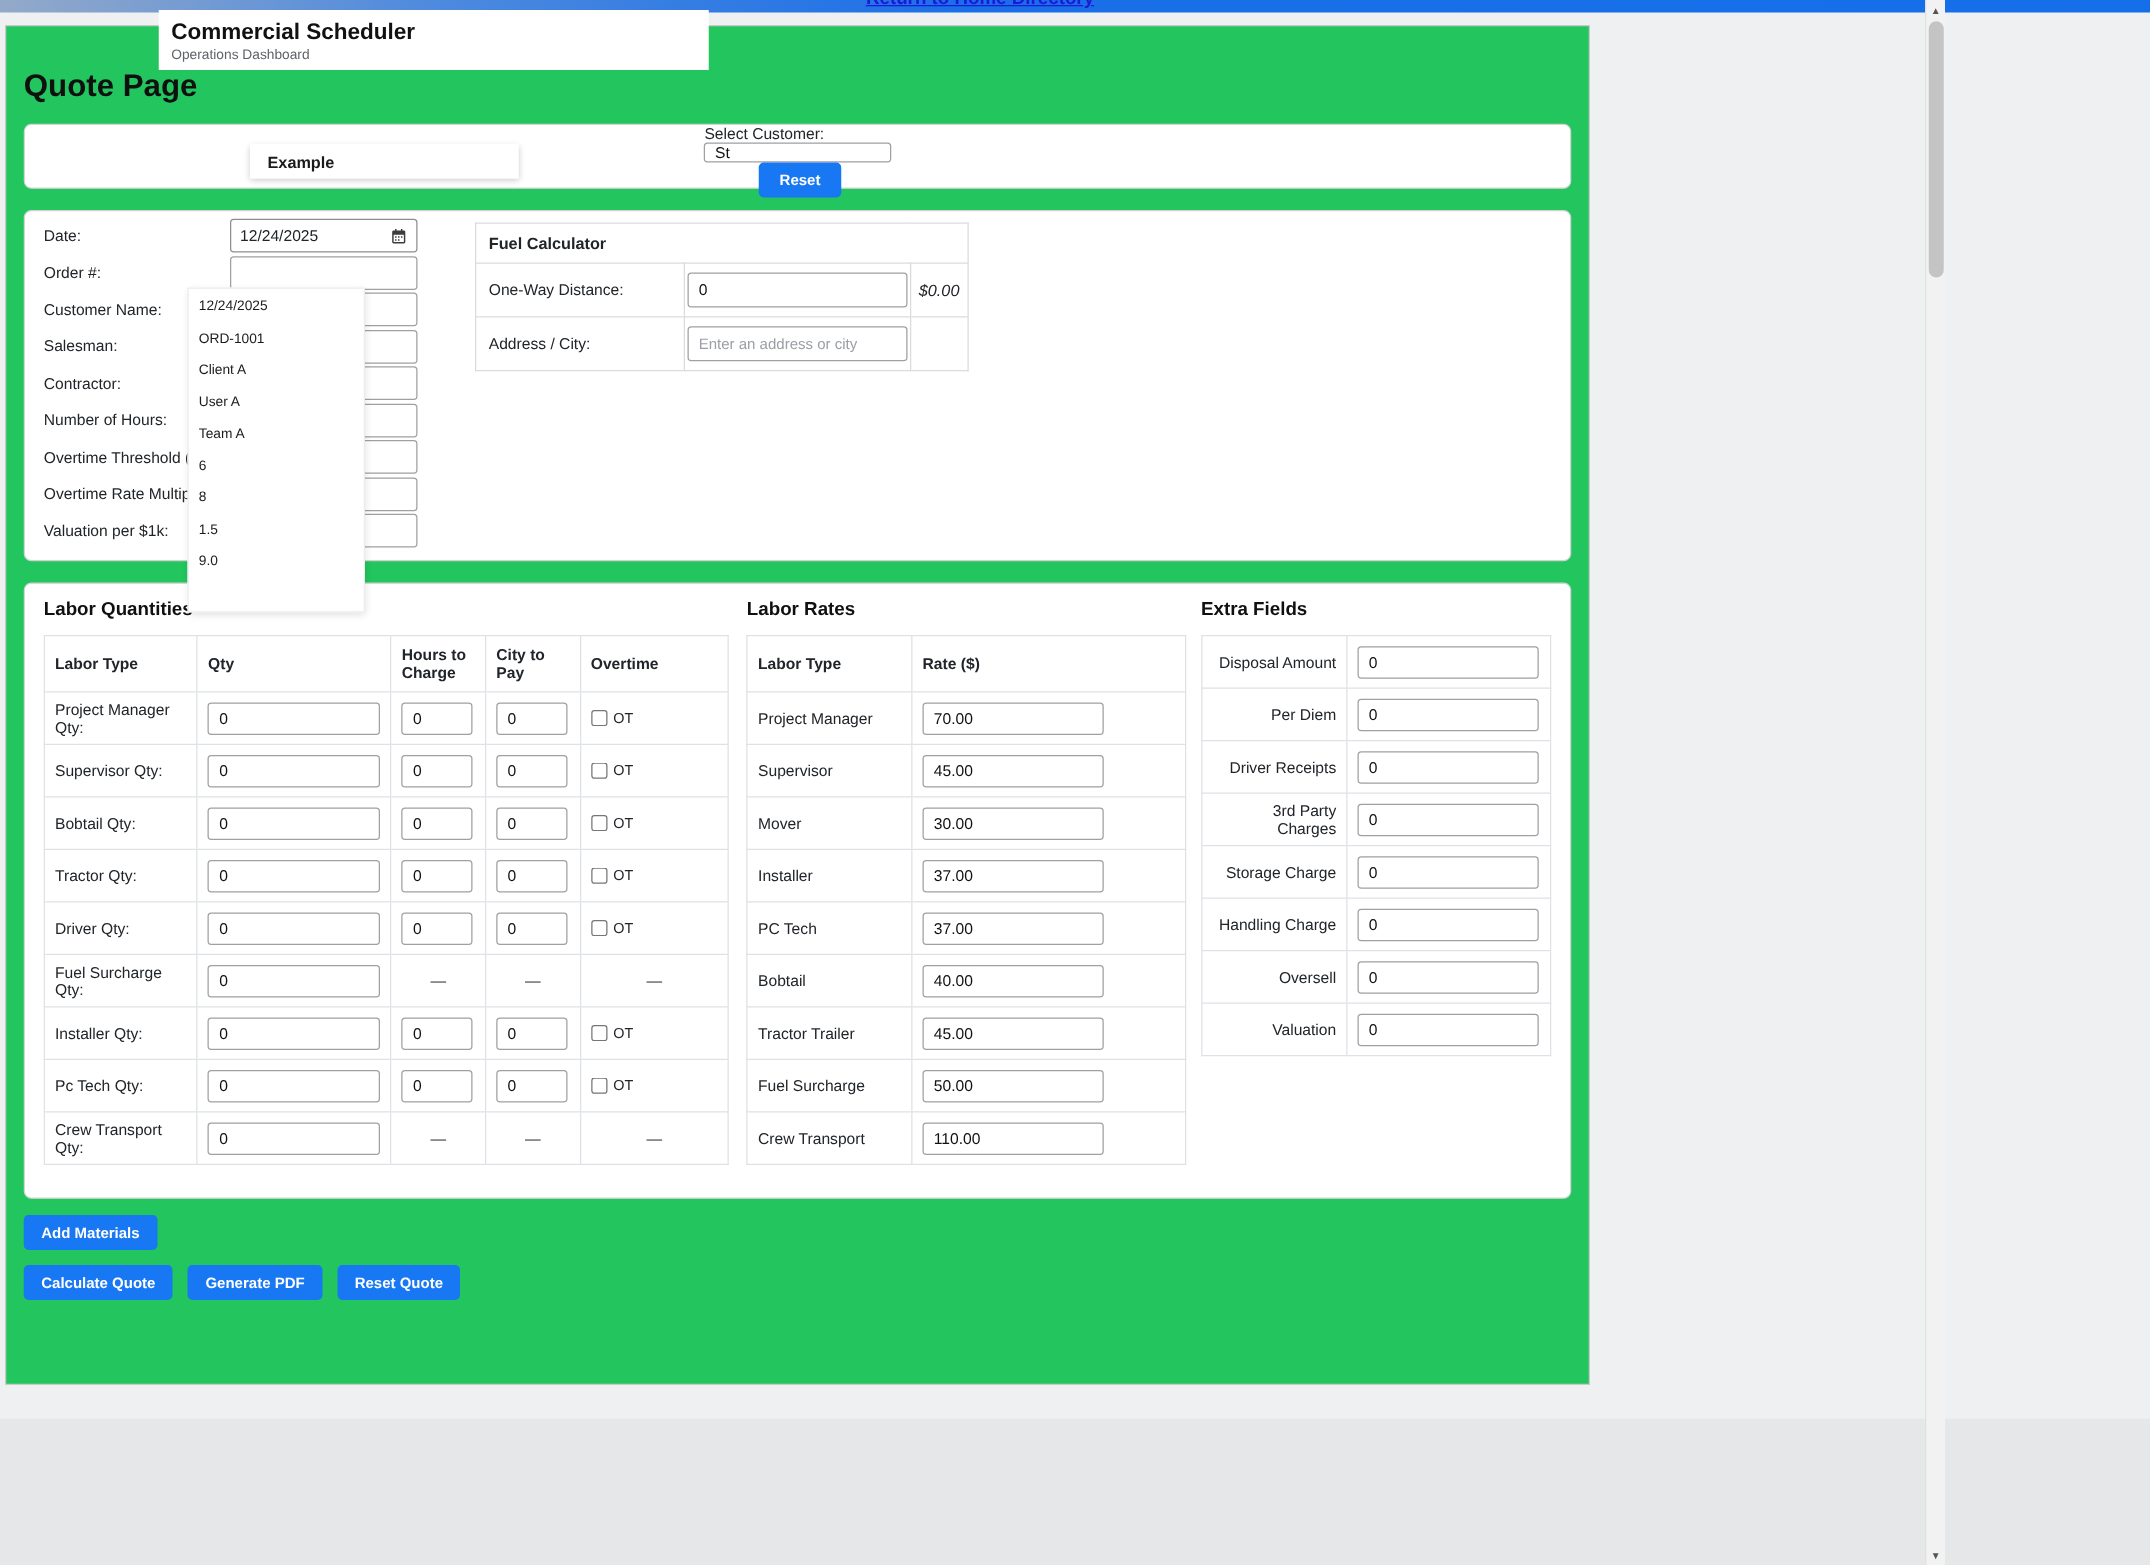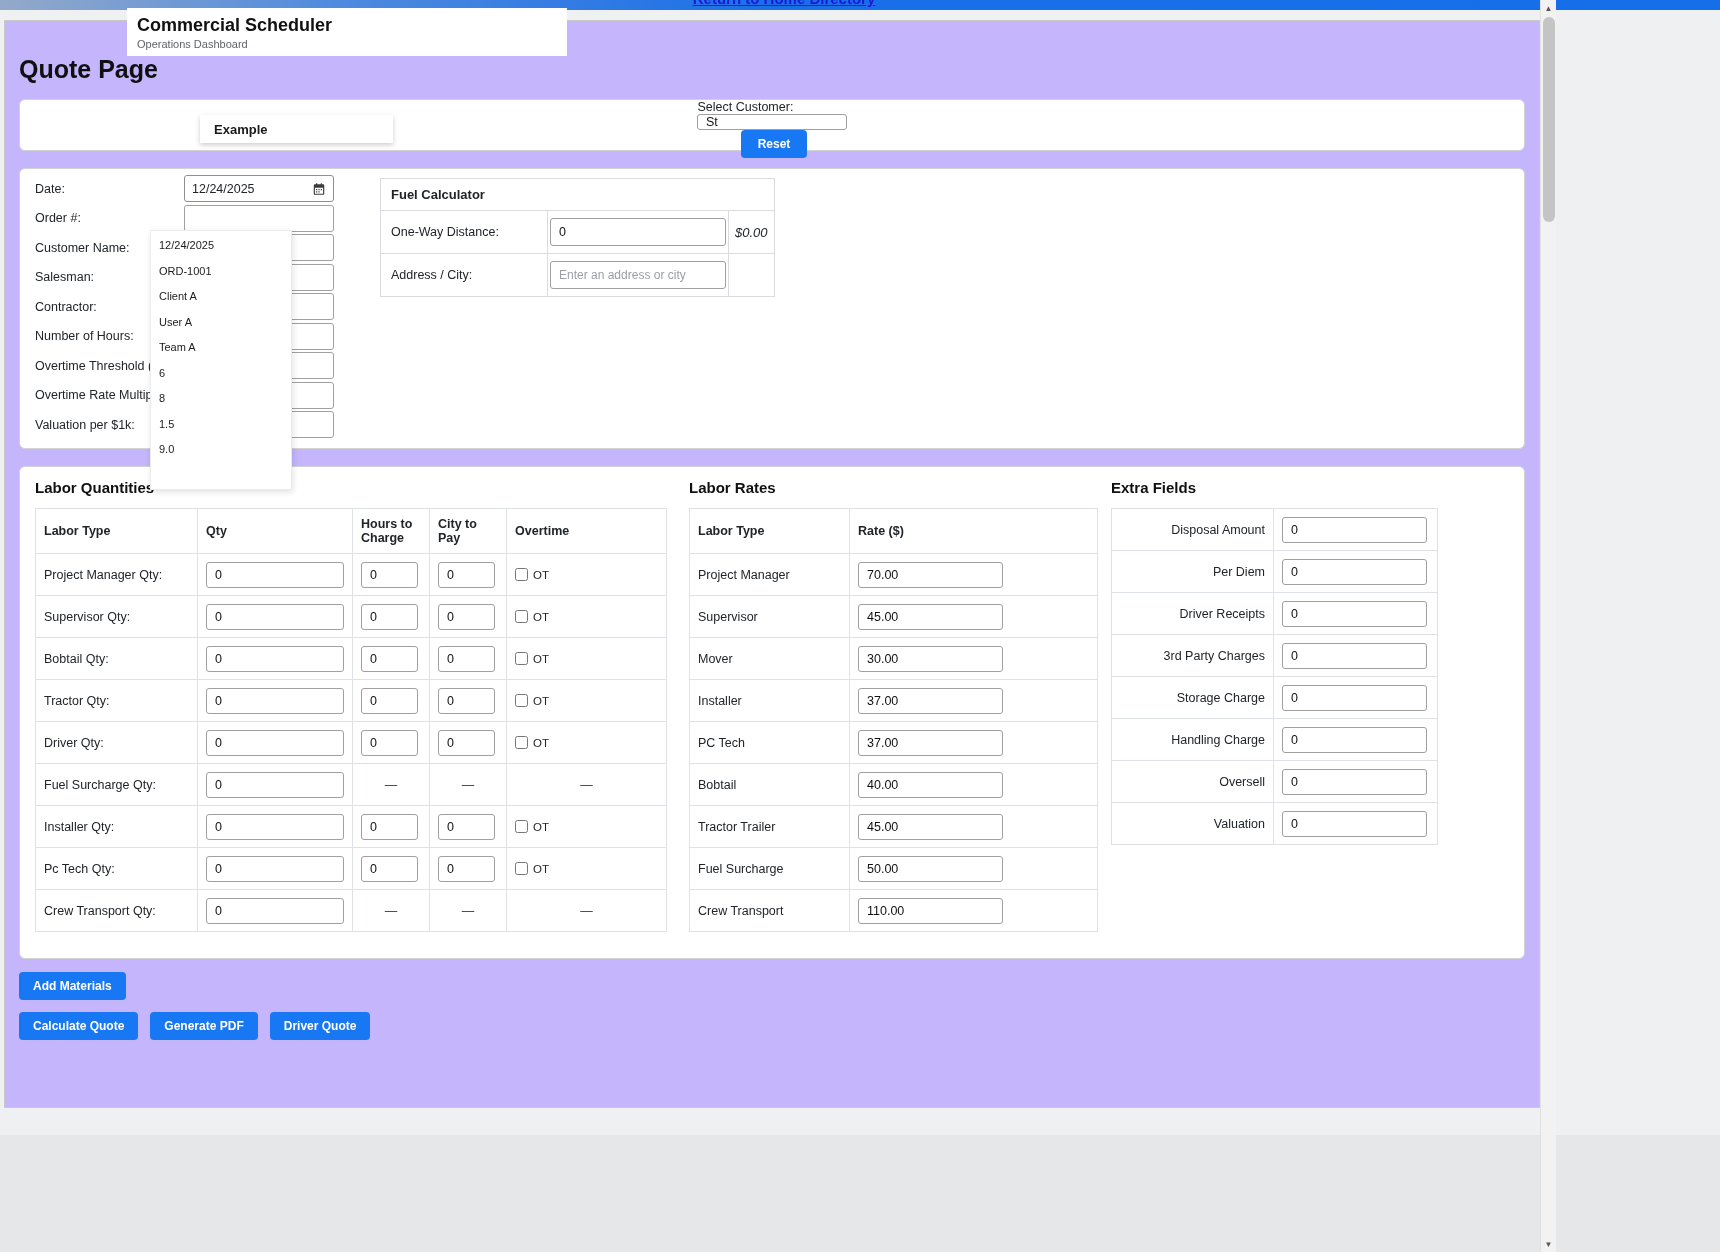--- a/index.html
+++ b/index.html
@@ -28,22 +28,22 @@
   
   .header-card {
     position:absolute; left:127px; top:8px; width:440px; height:48px;
     background:#fff; z-index:25; padding:7px 0 0 10px;
   }
   .app-title { font-size:18px; font-weight:bold; color:#111; }
   .app-subtitle { font-size:11px; color:#5f6368; margin-top:2px; }
 
   
   .main {
-    position:absolute; left:4px; top:20px; width:1536px; height:1088px;
-    background:#c4b5fd; border:1px solid #c9c9c9; padding:34px 14px 0 14px; z-index:2;
+    position:absolute; left:4px; top:20px; width:1268px; height:1088px;
+    background:#22c55e; border:1px solid #c9c9c9; padding:34px 14px 0 14px; z-index:2;
   }
   .page-title { font-size:25px; font-weight:bold; color:#101010; line-height:29px; }
 
   .panel { border:1px solid #d3d3d3; border-radius:6px; background:#fff; }
 
   
   .customer-panel { margin-top:15px; height:52px; display:flex; align-items:center; padding:0 15px;flex-direction:column; }
   .f-label { width:149px; flex-shrink:0; font-size:12.5px; white-space:nowrap; }
 
   .tin {
@@ -98,21 +98,21 @@
   .ot { display:flex; align-items:center; gap:5px; font-size:11.5px; cursor:pointer; }
   .ot input { width:13px; height:13px; }
   .ef-lbl { width:162px;text-align:right; } .ef-in { width:164px; }
 
   
   .btn-add { margin-top:13px; display:inline-block; }
   .btn-row { margin-top:12px; display:flex; gap:12px; }
 
   
   .dd-customer {
-    position:absolute; left:200px; top:115px; width:193px; height:28px; background:#fff;
+    position:absolute; left:200px; top:115px; width:215px; height:28px; background:#fff;
     z-index:40; box-shadow:0 2px 5px rgba(0,0,0,0.2); display:flex; align-items:center;
   }
   .dd-option { font-size:13px; font-weight:600; padding-left:14px; color:#1a1a1a; cursor:pointer; }
   .dd-autofill {
     position:absolute; left:150px; top:230px; width:142px; height:260px; background:#fff;
     z-index:40; border:1px solid #ececec; box-shadow:1px 2px 6px rgba(0,0,0,0.12); padding-top:2px;
   }
   .dd-item { line-height:25.5px; font-size:11px; padding-left:8px; color:#1b1b1b; cursor:pointer; }
 
   
@@ -433,21 +433,21 @@
         </tbody>
       </table>
     </div>
   </div>
 
   
   <button class="btn btn-add">Add Materials</button>
   <div class="btn-row">
     <button class="btn">Calculate Quote</button>
     <button class="btn">Generate PDF</button>
-    <button class="btn">Driver Quote</button>
+    <button class="btn">Reset Quote</button>
   </div>
 </div>
 
 <div class="dd-customer">
   <div class="dd-option">Example</div>
 </div>
 
 <div class="dd-autofill">
   <div class="dd-item">12/24/2025</div>
   <div class="dd-item">ORD-1001</div>

